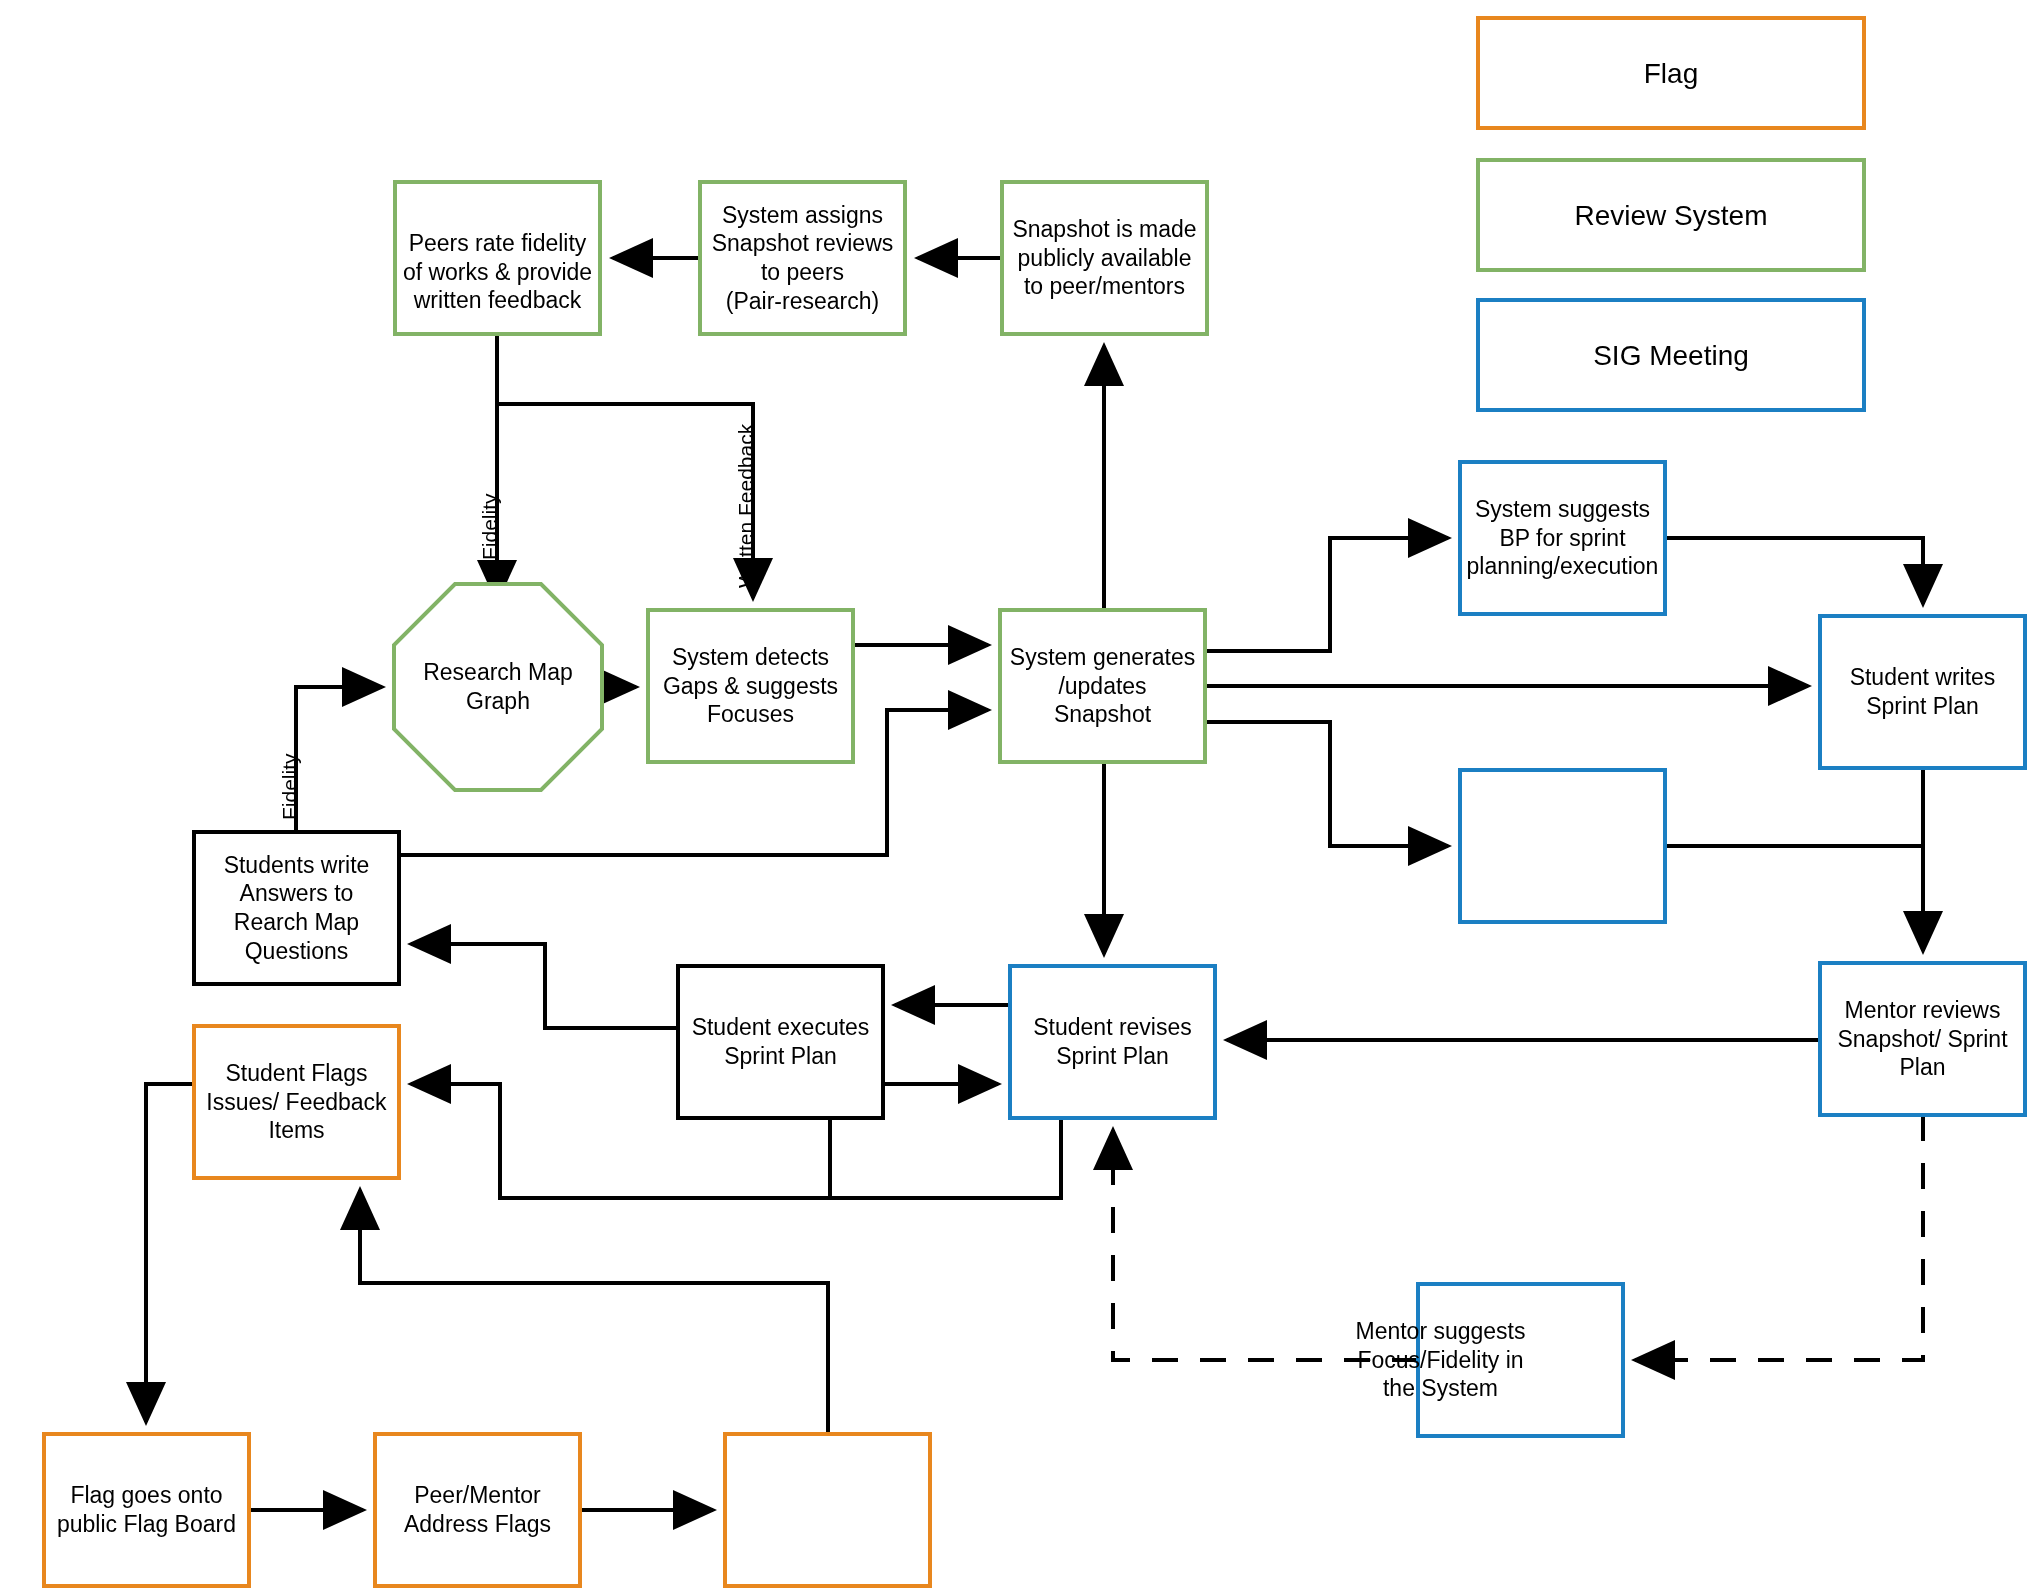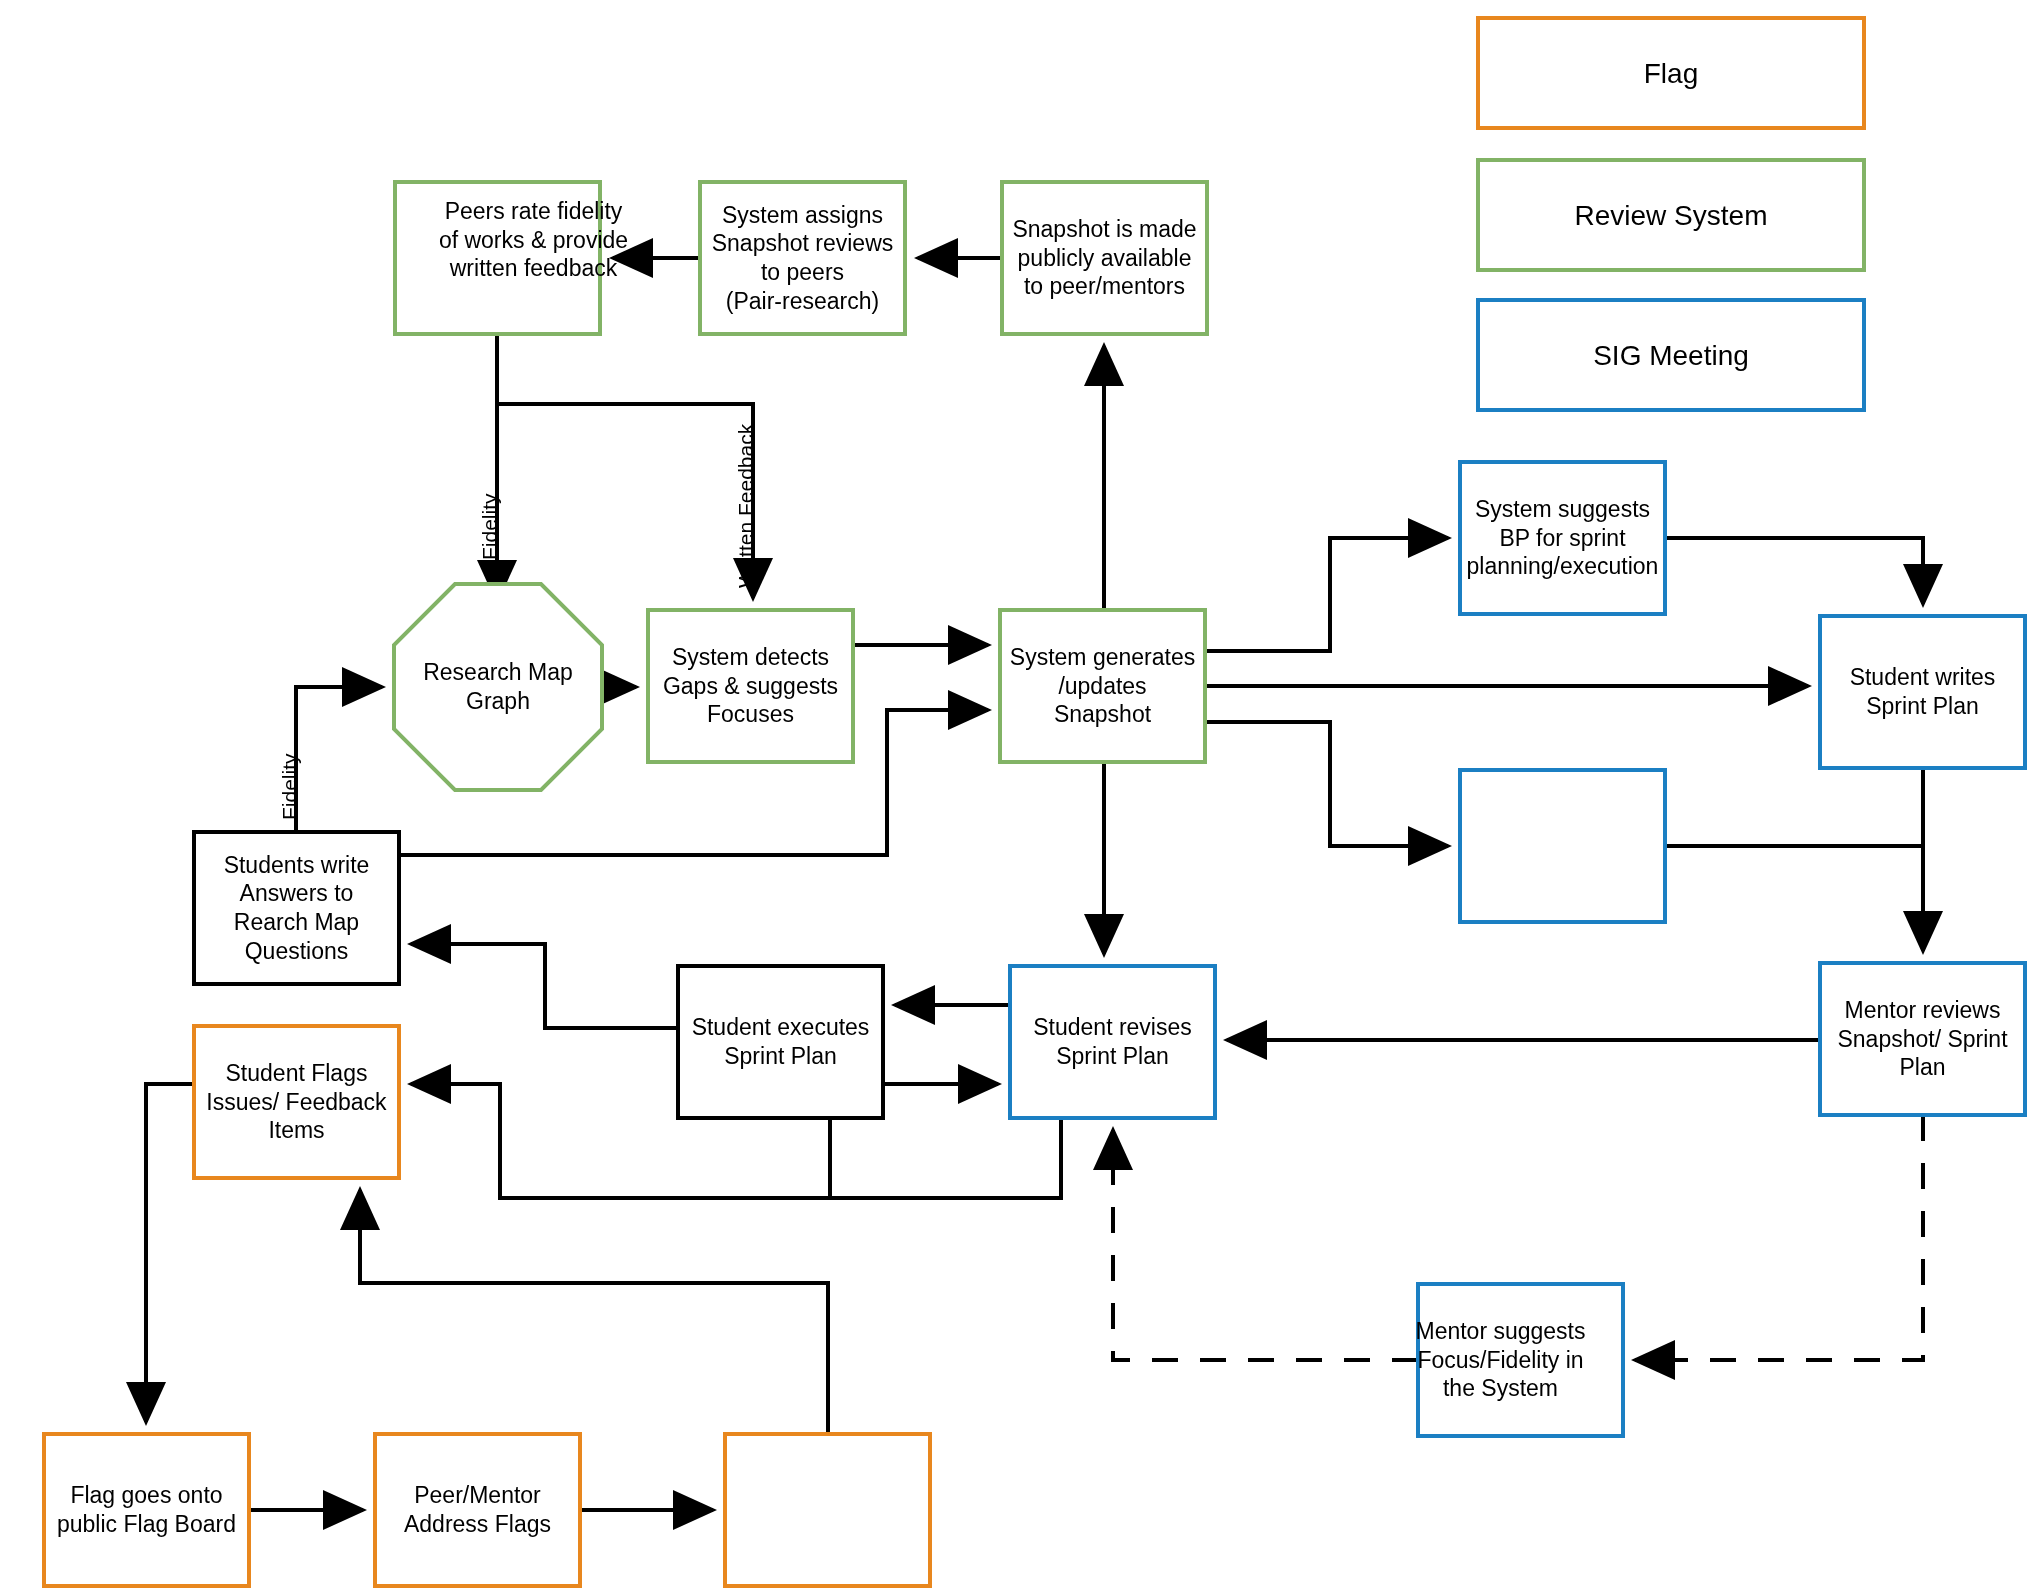--- a/index.html
+++ b/index.html
@@ -114,21 +114,21 @@
       <rect x="44" y="1434" width="205" height="152" stroke="#E8871E"></rect>
       <rect x="375" y="1434" width="205" height="152" stroke="#E8871E"></rect>
       <rect x="725" y="1434" width="205" height="152" stroke="#E8871E"></rect>
     </g>
   </svg>
 
   <div class="nodeLabel legendLabel" style="left:1478px;top:18px;width:386px;height:110px;">Flag</div>
   <div class="nodeLabel legendLabel" style="left:1478px;top:300px;width:386px;height:110px;">SIG Meeting</div>
   <div class="nodeLabel legendLabel" style="left:1478px;top:160px;width:386px;height:110px;">Review System</div>
 
-  <div class="nodeLabel" style="left:395px;top:164px;width:205px;height:152px;margin-left:36px;">Peers rate fidelity
+  <div class="nodeLabel" style="left:395px;top:196px;width:205px;height:152px;">Peers rate fidelity
 of works &amp; provide
 written feedback</div>
   <div class="nodeLabel" style="left:700px;top:182px;width:205px;height:152px;">System  assigns
 Snapshot reviews
 to peers
 (Pair-research)</div>
   <div class="nodeLabel" style="left:1002px;top:182px;width:205px;height:152px;">Snapshot is made
 publicly available
 to peer/mentors</div>
   <div class="nodeLabel" style="left:394px;top:584px;width:208px;height:206px;">Research Map
@@ -151,21 +151,21 @@
   <div class="nodeLabel" style="left:1820px;top:963px;width:205px;height:152px;">Mentor reviews
 Snapshot/ Sprint
 Plan</div>
   <div class="nodeLabel" style="left:678px;top:966px;width:205px;height:152px;">Student executes
 Sprint Plan</div>
   <div class="nodeLabel" style="left:1010px;top:966px;width:205px;height:152px;">Student revises
 Sprint Plan</div>
   <div class="nodeLabel" style="left:194px;top:1026px;width:205px;height:152px;">Student Flags
 Issues/ Feedback
 Items</div>
-  <div class="nodeLabel" style="left:1398px;top:1284px;width:205px;height:152px;">Mentor suggests
+  <div class="nodeLabel" style="left:1338px;top:1284px;width:205px;height:152px;">Mentor suggests
 Focus/Fidelity in
 the System</div>
   <div class="nodeLabel" style="left:44px;top:1434px;width:205px;height:152px;">Flag goes onto
 public Flag Board</div>
   <div class="nodeLabel" style="left:375px;top:1434px;width:205px;height:152px;">Peer/Mentor
 Address Flags</div>
 
   <div class="edgeLabel" style="left:478px;top:560px;transform:rotate(-90deg);">Fidelity</div>
   <div class="edgeLabel" style="left:734px;top:588px;transform:rotate(-90deg);">Written Feedback</div>
   <div class="edgeLabel" style="left:278px;top:820px;transform:rotate(-90deg);">Fidelity</div>

